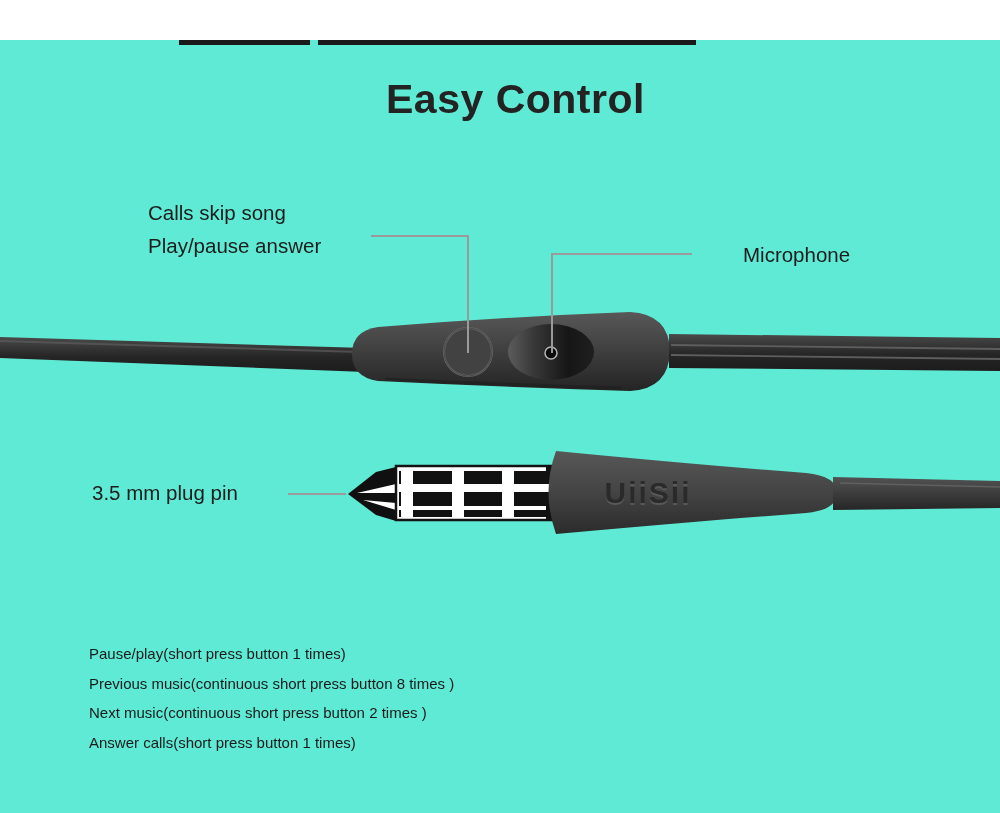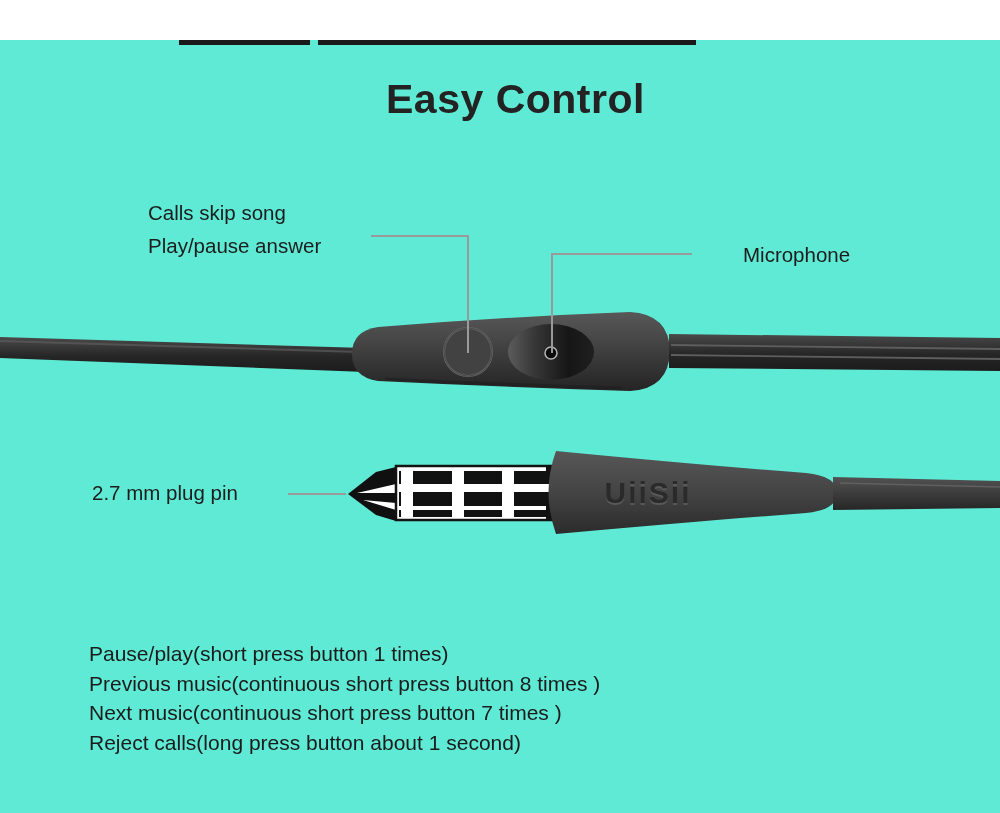--- a/index.html
+++ b/index.html
@@ -50,42 +50,42 @@
   .leader.h3 { left: 288px; top: 453px; width: 58px;  height: 2px; }
 
   .svglayer { position: absolute; z-index: 2; }
   #remote-svg { left: 0; top: 248px; }
   #plug-svg   { left: 270px; top: 398px; }
 
   
   .instructions {
     position: absolute;
     left: 89px; top: 599px;
-    font-size: 21px;
+    font-size: 15px;
     line-height: 29.6px;
     color: #1b1b1b;
     white-space: nowrap;
   }
 </style>
 </head>
 <body>
 
 <div id="canvas">
 
   <div class="topbar seg1"></div>
   <div class="topbar seg2"></div>
 
   <div class="title">Easy Control</div>
 
   <div class="callout callout-remote">
     <div>Calls skip song</div>
     <div>Play/pause answer</div>
   </div>
   <div class="callout callout-mic">Microphone</div>
-  <div class="callout callout-plug">2.7 mm plug pin</div>
+  <div class="callout callout-plug">3.5 mm plug pin</div>
 
   <div class="leader h1"></div>
   <div class="leader v1"></div>
   <div class="leader h2"></div>
   <div class="leader v2"></div>
   <div class="leader h3"></div>
 
   <svg id="remote-svg" class="svglayer" width="1000" height="140" viewBox="0 248 1000 140">
     <defs>
       <linearGradient id="remoteGrad" x1="0" y1="0" x2="0" y2="1">
@@ -158,17 +158,17 @@
     <text x="648" y="464.5" text-anchor="middle" font-size="30" font-weight="bold" letter-spacing="2" fill="#5f5f5f" opacity="0.8">UiiSii</text>
     <text x="648" y="463" text-anchor="middle" font-size="30" font-weight="bold" letter-spacing="2" fill="#2a2a2a">UiiSii</text>
 
     <path d="M833,437 L1000,441 L1000,468 L833,470 Z" fill="url(#cableGradP)"></path>
     <path d="M840,443 L1000,447" stroke="#666666" stroke-width="1.5" fill="none" opacity="0.8"></path>
   </svg>
 
   <div class="instructions">
     <div>Pause/play(short press button 1 times)</div>
     <div>Previous music(continuous short press button 8 times )</div>
-    <div>Next music(continuous short press button 7 times )</div>
-    <div>Reject calls(long press button about 1 second)</div>
+    <div>Next music(continuous short press button 2 times )</div>
+    <div>Answer calls(short press button 1 times)</div>
   </div>
 
 </div>
 
 </body></html>

